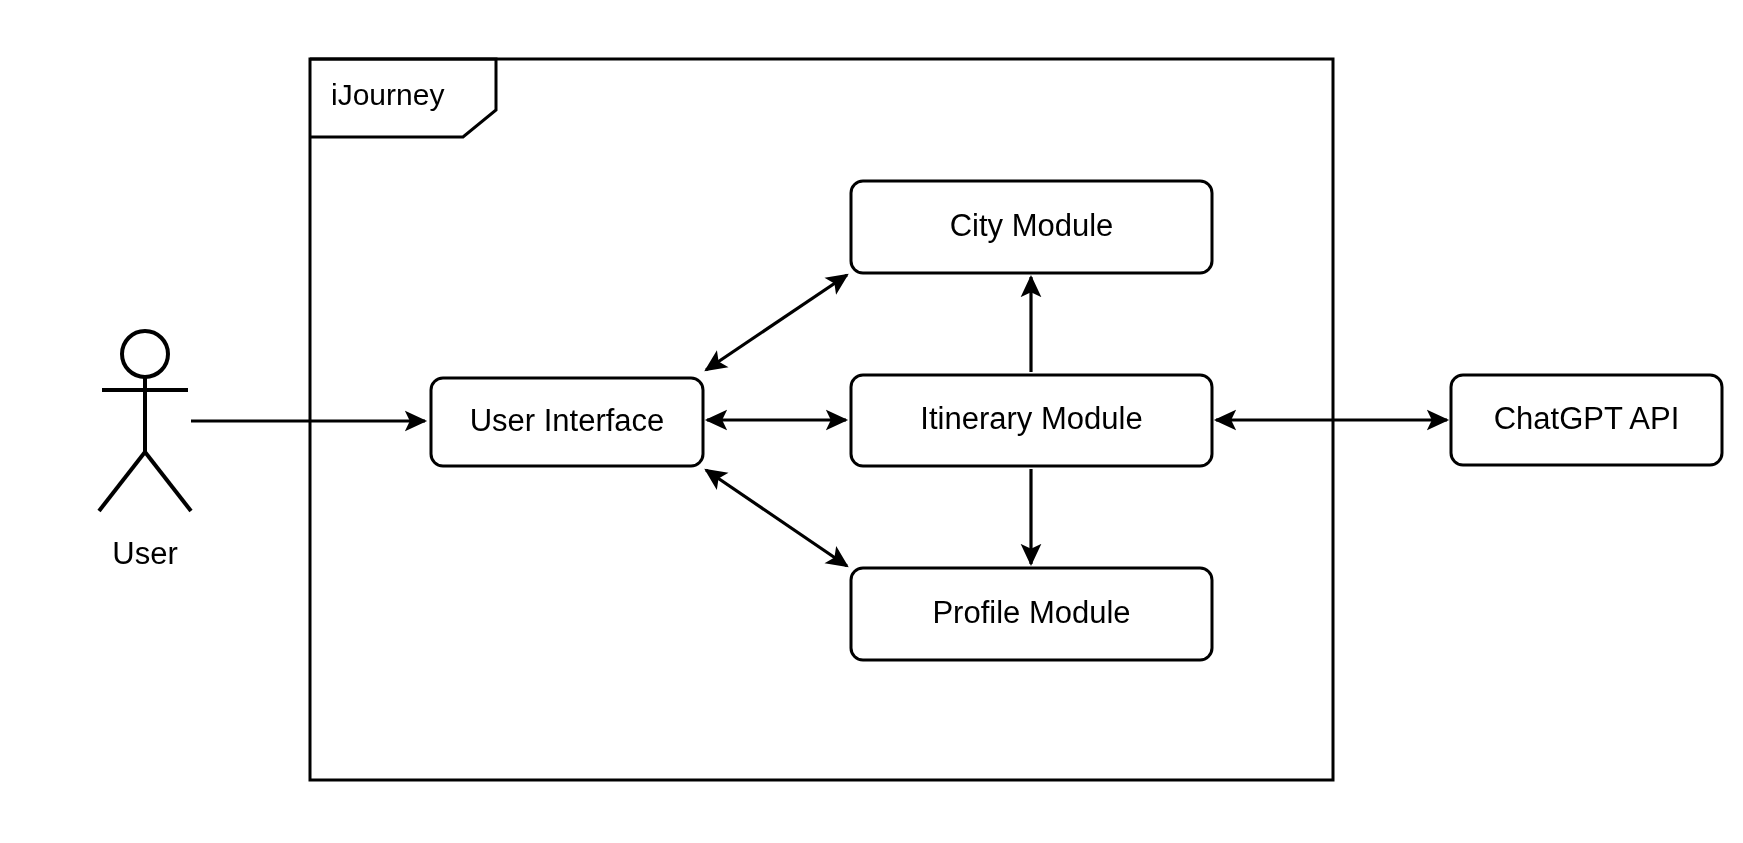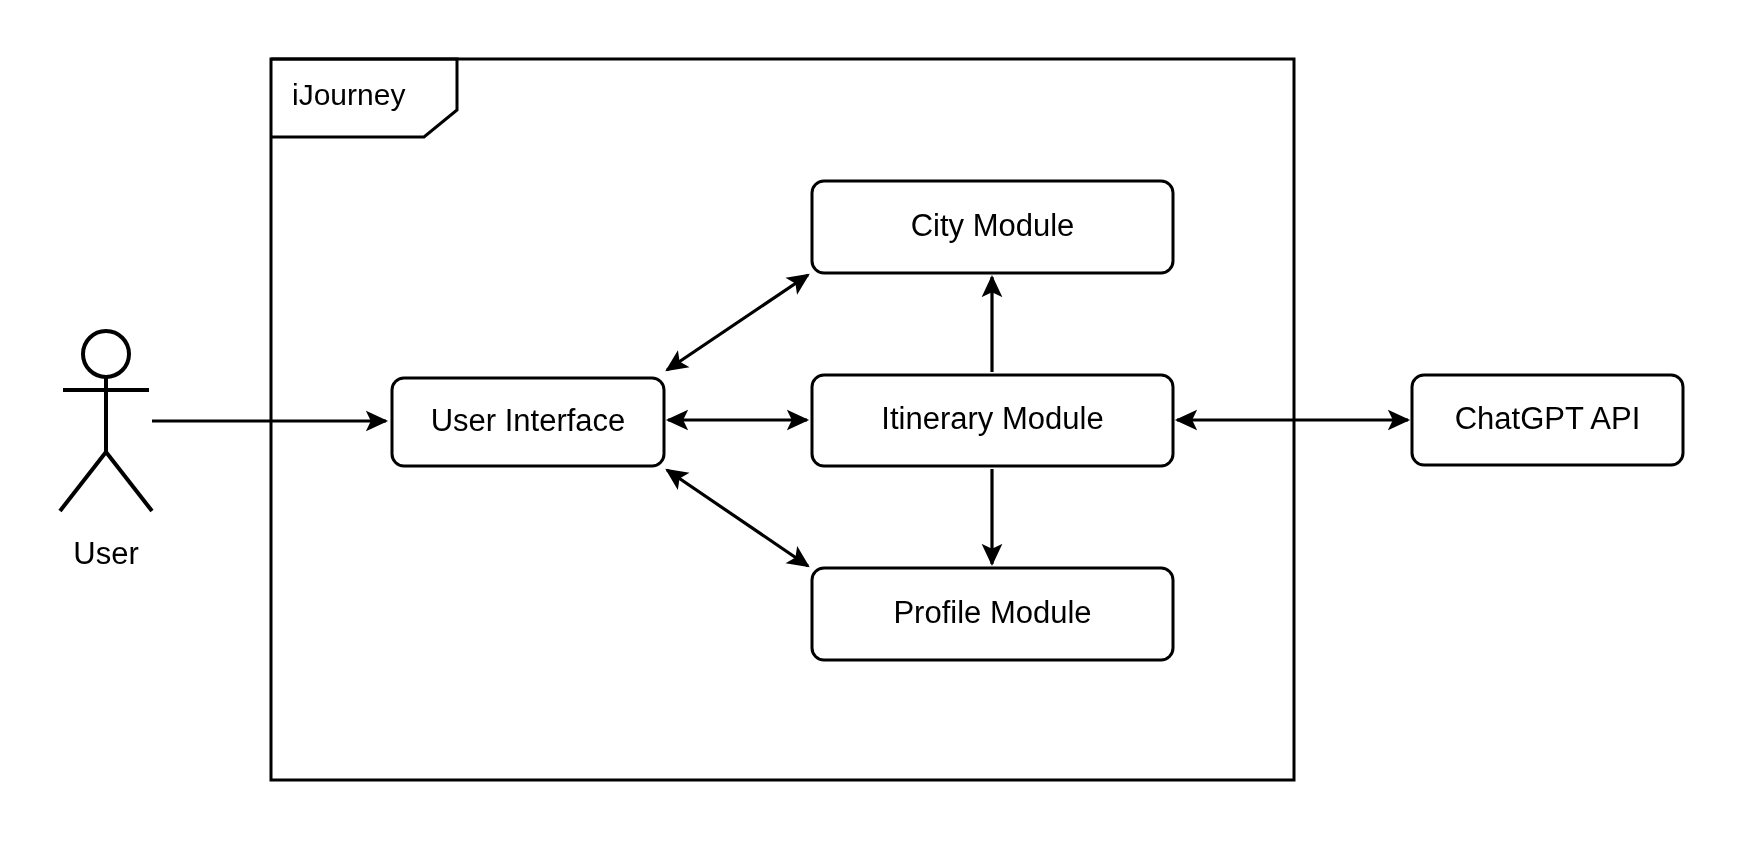--- a/index.html
+++ b/index.html
@@ -11,20 +11,21 @@
     width: 1743px;
     height: 843px;
     font-family: "Liberation Sans", sans-serif;
     overflow: hidden;
   }
   #diagram-root {
     position: relative;
     width: 1422px;
     height: 843px;
     background: #ffffff;
+    margin-left: 39px;
   }
   svg#diagram-svg {
     display: block;
     width: 1743px;
     height: 843px;
   }
   .stroke-shape {
     fill: #ffffff;
     stroke: #000000;
     stroke-width: 3;

